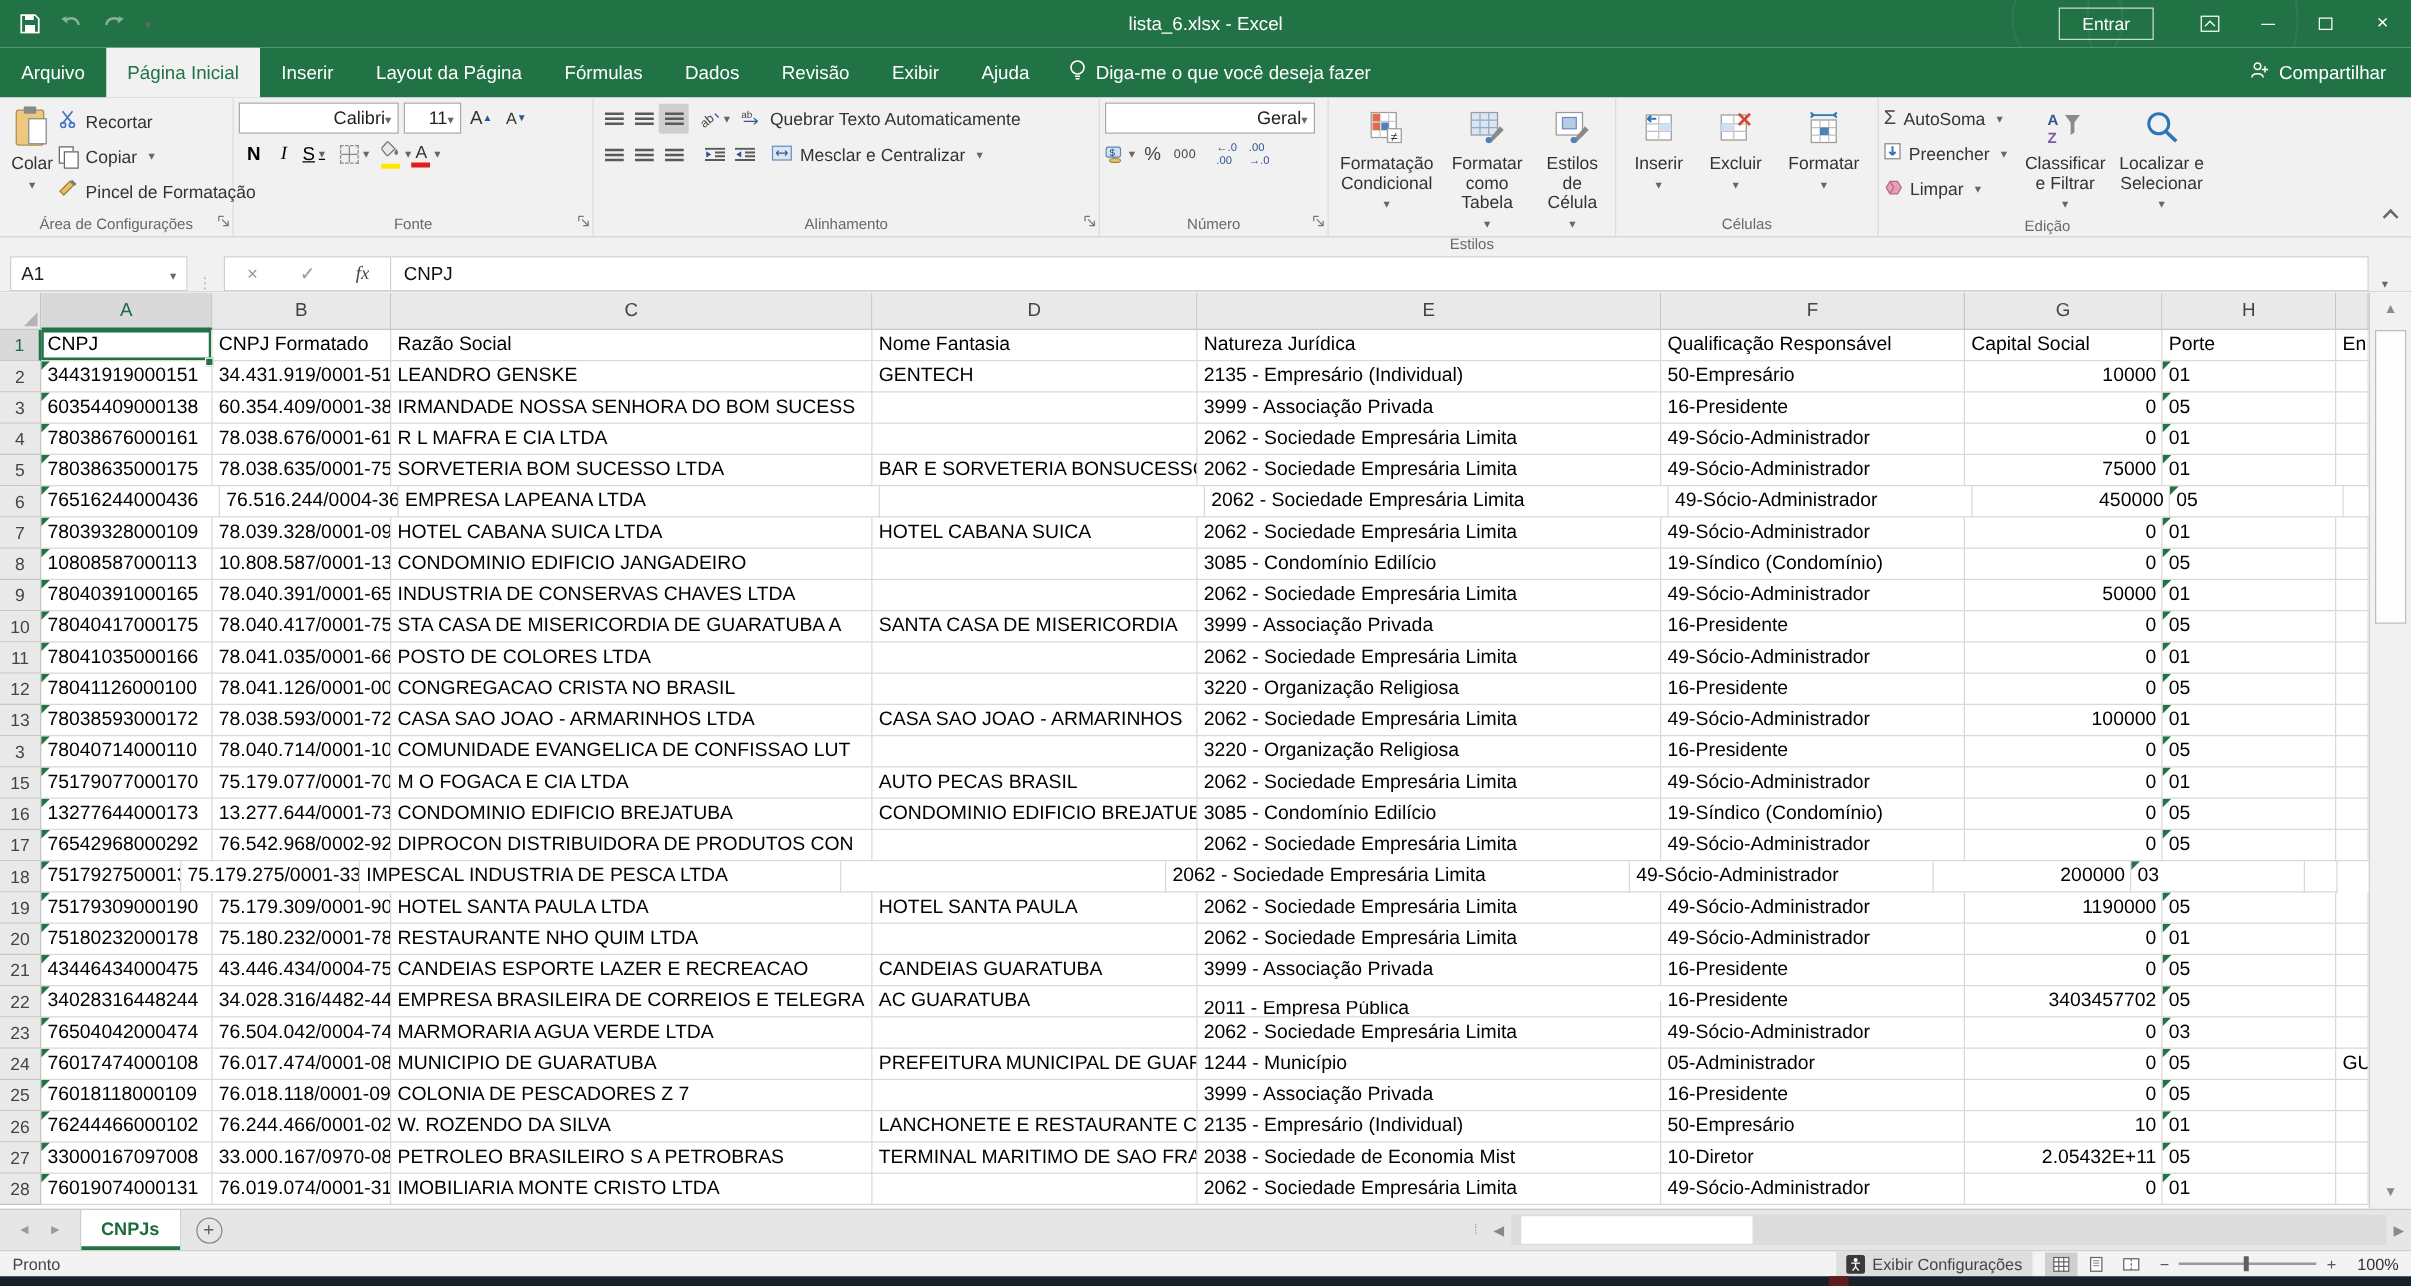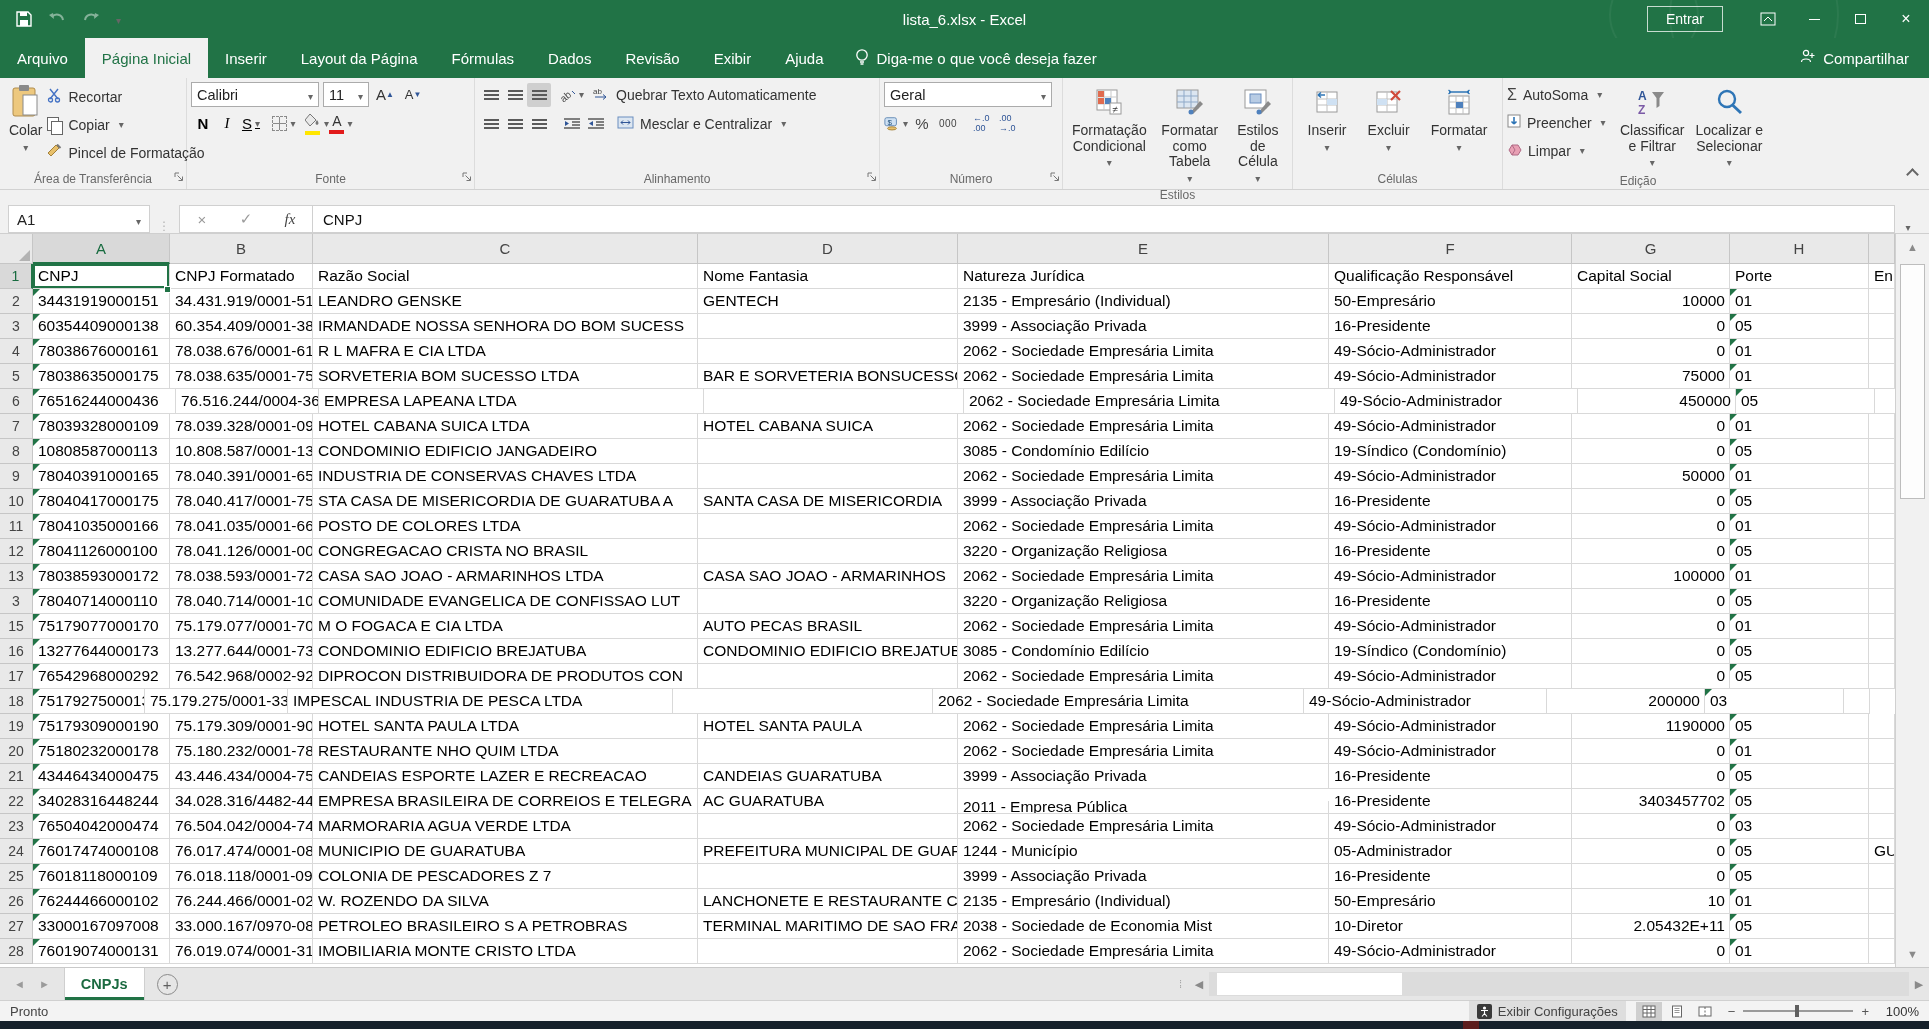--- a/index.html
+++ b/index.html
@@ -34,21 +34,21 @@
   .ribbon{height:112px;background:#f1f1f1;border-bottom:1px solid #d2d2d2;display:flex;position:relative;flex:0 0 auto;}
   .rgroup{position:relative;border-right:1px solid #dcdcdc;display:flex;flex-direction:column;flex:0 0 auto;}
   .rg-content{flex:1;display:flex;padding:4px 4px 0 4px;}
   .rg-label{height:20px;font-size:12px;color:#686868;display:flex;align-items:center;justify-content:center;position:relative;white-space:nowrap;}
   .launcher{position:absolute;right:2px;bottom:4px;}
   .dd::after{content:"▾";font-size:10px;color:#666;margin-left:3px;}
   .ddonly::after{content:"▾";font-size:10px;color:#666;}
   .bigbtn{display:flex;flex-direction:column;align-items:center;font-size:14px;color:#333;text-align:center;line-height:1.12;padding:2px 5px;}
   .bigbtn .bicon{height:36px;display:flex;align-items:center;justify-content:center;margin-bottom:3px;}
   .smallbtn{display:flex;align-items:center;gap:6px;font-size:14px;color:#333;height:25px;white-space:nowrap;}
-  .combo{background:#fff;border:1px solid #ababab;height:25px;display:flex;align-items:center;font-size:14.5px;color:#222;padding:0 5px;justify-content:space-between;}
+  .combo{background:#fff;border:1px solid #ababab;height:25px;display:flex;align-items:center;font-size:14.5px;color:#222;padding:0 5px;justify-content:flex-end;}
   .sep-v{width:1px;background:#d9d9d9;margin:2px 4px;}
   .rowstack{display:flex;flex-direction:column;justify-content:flex-start;gap:3px;}
 
   
   .bars{width:15px;height:12px;position:relative;display:inline-block;}
   .bars::before{content:"";position:absolute;left:0;top:1px;width:15px;height:2px;background:#5a5a5a;box-shadow:0 4px 0 #5a5a5a,0 8px 0 #5a5a5a;}
   .icobtn{width:24px;height:24px;display:flex;align-items:center;justify-content:center;border-radius:2px;}
   .icobtn.pressed{background:#cfcfcf;}
   .ital{font-family:"Liberation Serif",serif;font-style:italic;}
   .under{text-decoration:underline;}
@@ -229,21 +229,21 @@
           <span class="smallbtn">
             <span><svg width="15" height="15" viewBox="0 0 15 15">
                   <path d="M1 9 L9 1 l3 3 -8 8 z" fill="#e8c06a" stroke="#a3803a"></path>
                   <path d="M10 0.5 l3.5 3.5" stroke="#7a7a7a" stroke-width="2"></path>
                 </svg></span>
             <span>Pincel de Formatação</span>
           </span>
         </div>
       </div>
       <div class="rg-label">
-        <span>Área de Transferência</span>
+        <span>Área de Configurações</span>
         <span class="launcher"><svg width="10" height="10" viewBox="0 0 10 10">
               <path d="M1 1h4M1 1v4M3.5 3.5 8 8M8.5 4.5v4h-4" stroke="#777" fill="none"></path>
             </svg></span>
       </div>
     </div>
 
     <div class="rgroup" style="width:288px">
       <div class="rg-content" style="flex-direction:column;gap:4px;">
         <div style="display:flex;gap:4px;align-items:center;">
           <span class="combo" style="width:128px">

